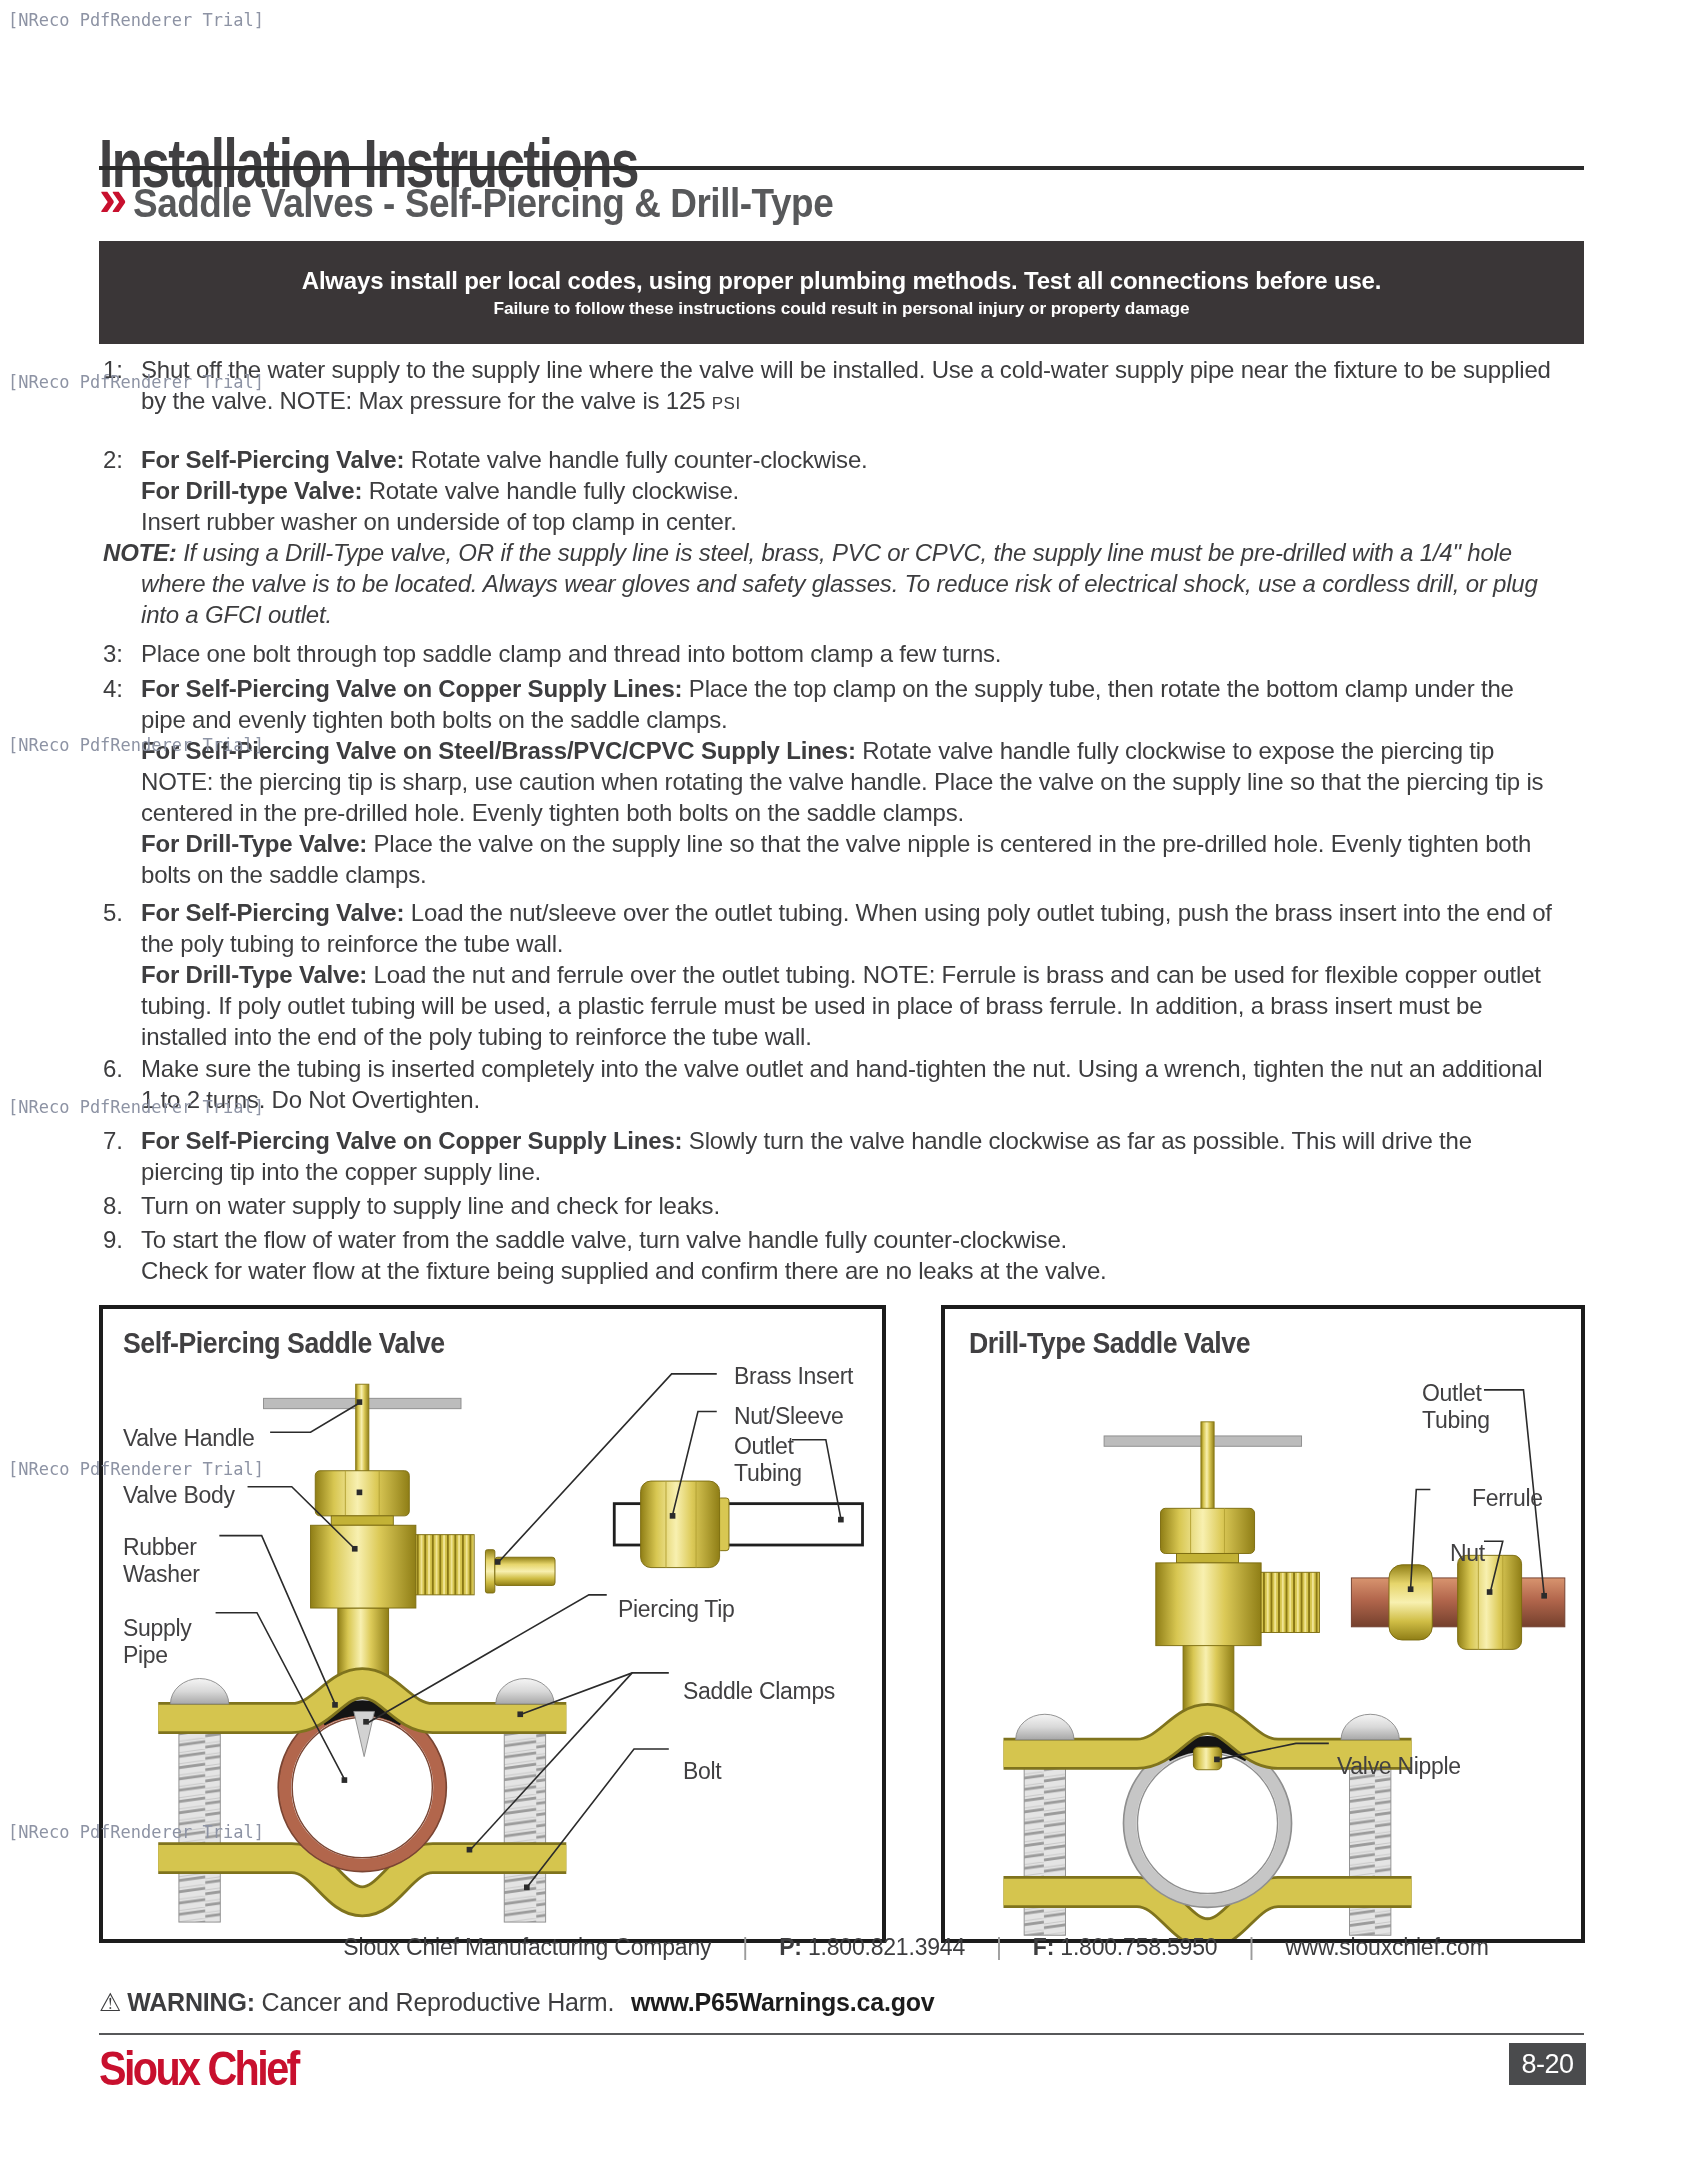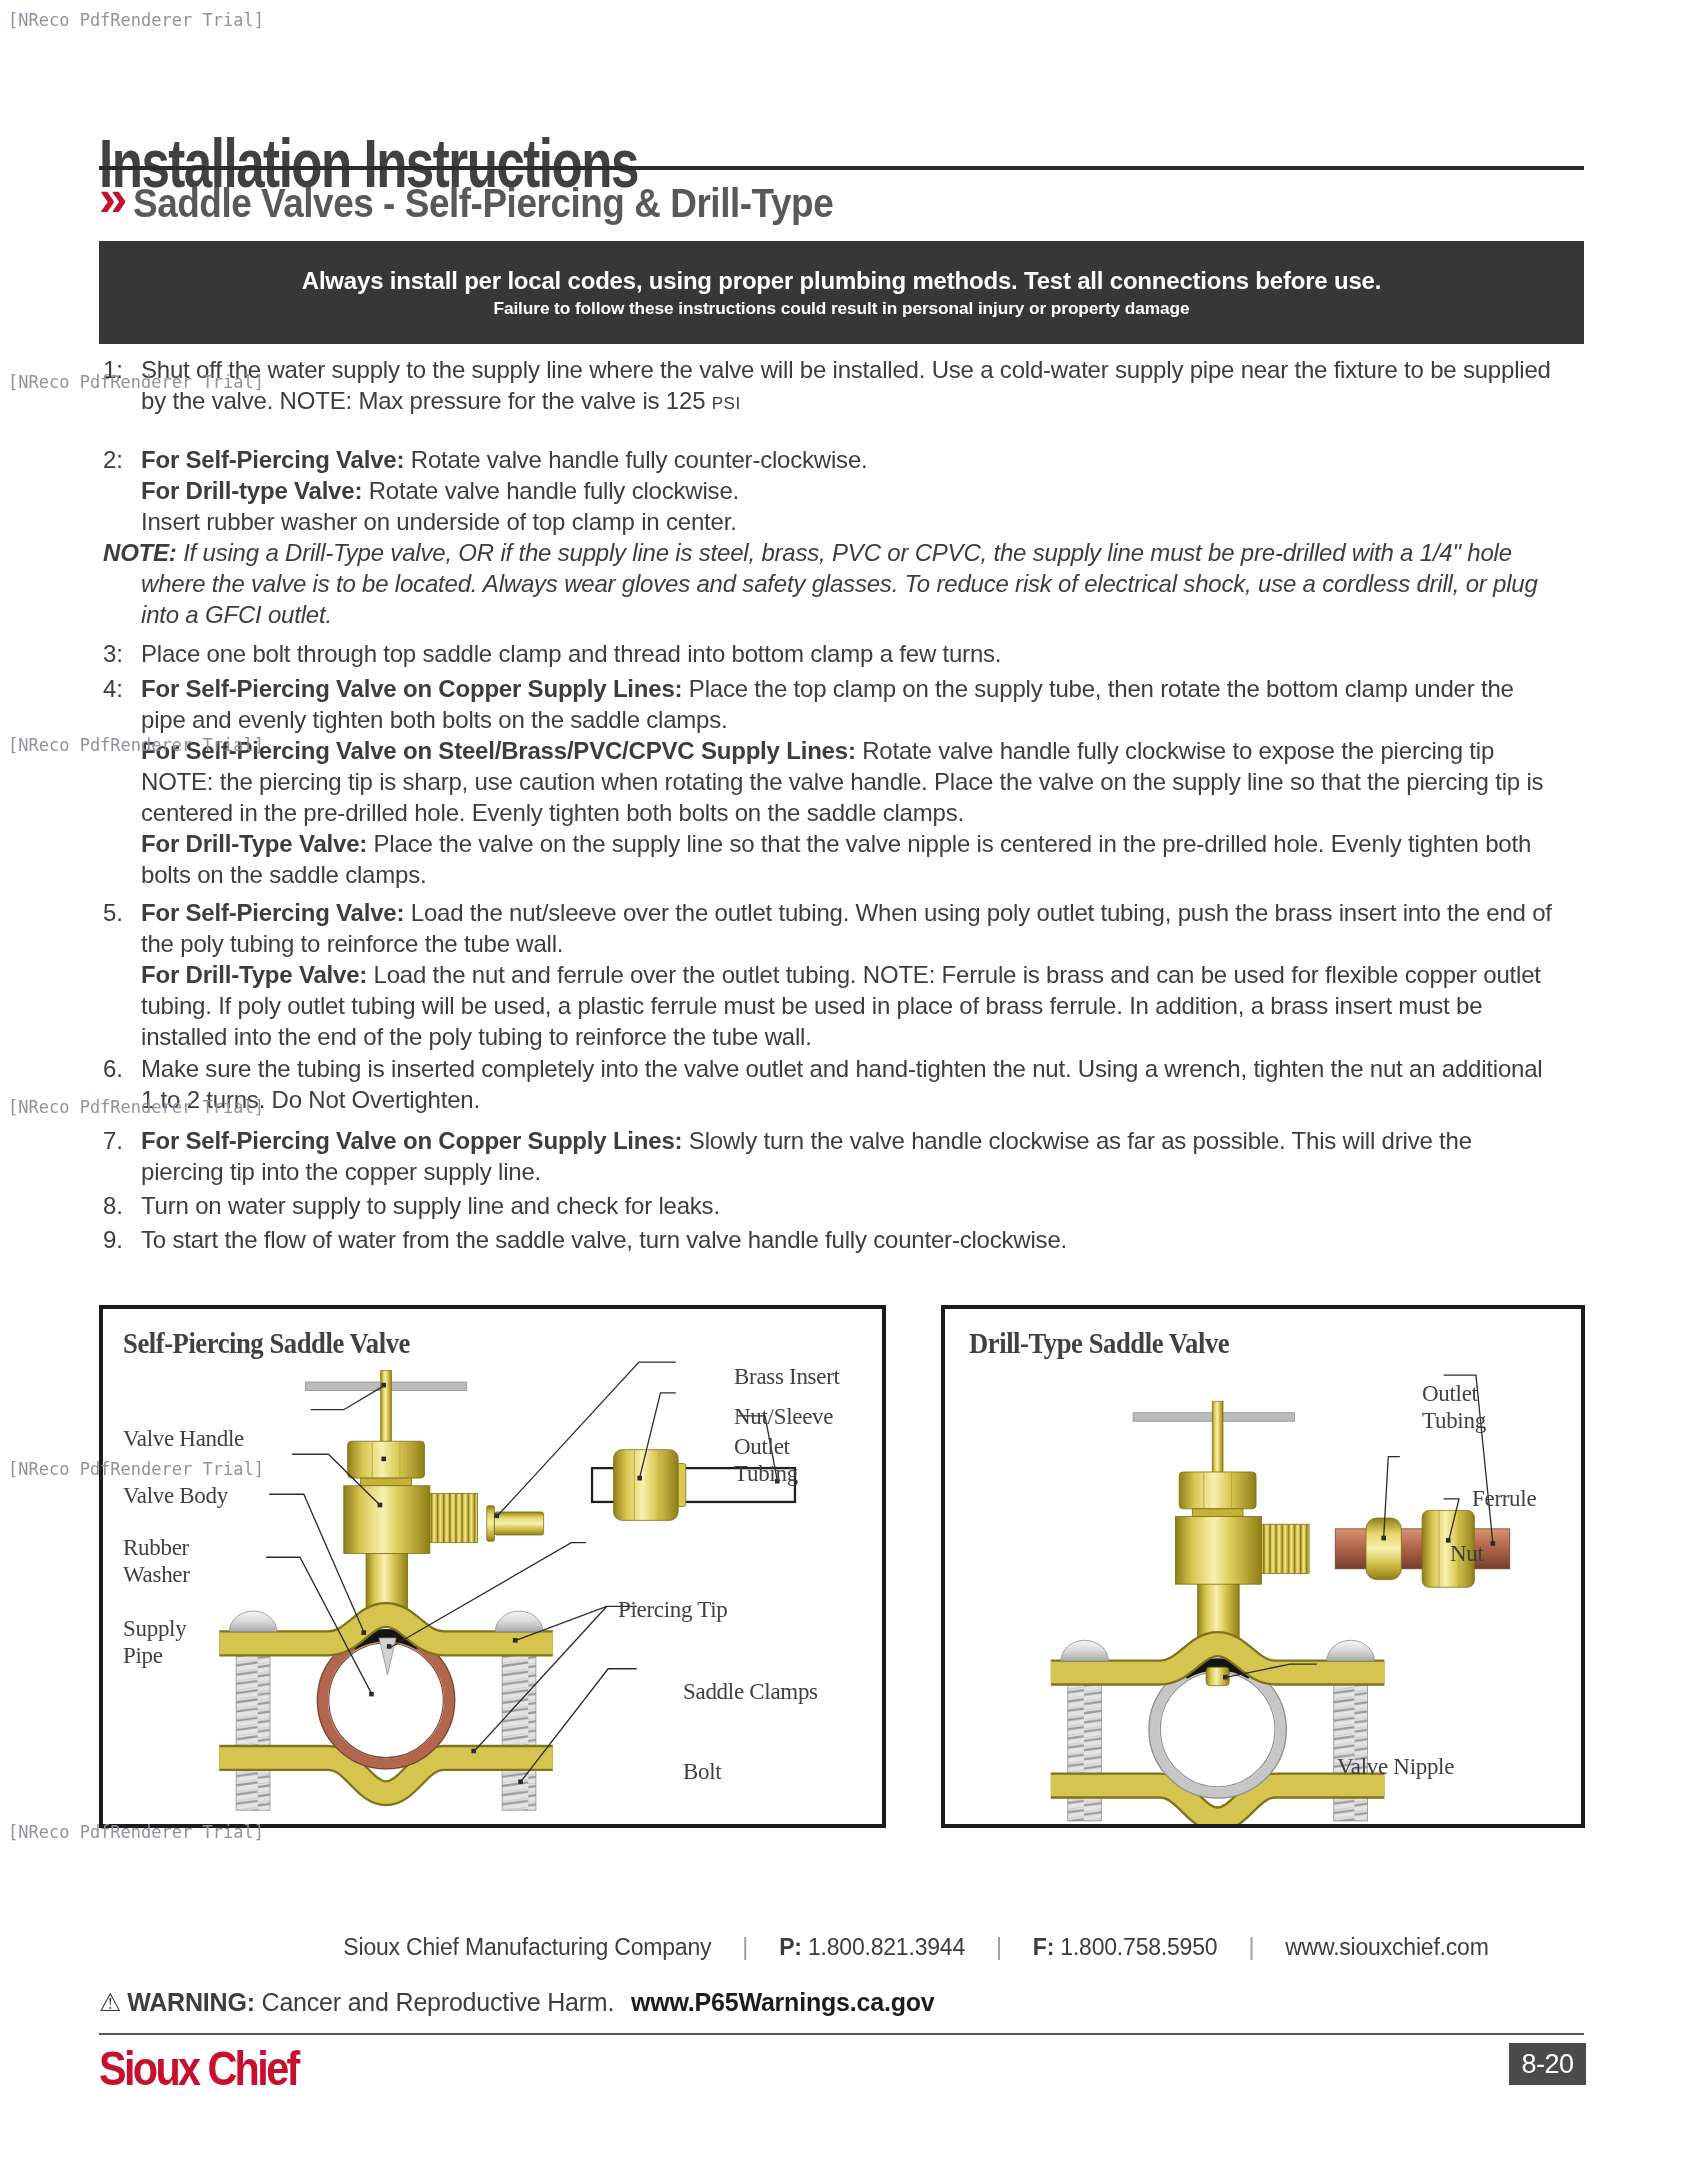--- a/index.html
+++ b/index.html
@@ -30,21 +30,21 @@
   .banner .b1{font-size:24px;font-weight:bold;letter-spacing:-0.2px;}
   .banner .b3{font-size:17.3px;font-weight:bold;letter-spacing:-0.1px;margin-top:2px;}
   .step{position:absolute;left:103px;width:1451px;font-size:24px;line-height:31px;letter-spacing:-0.2px;color:#3d3d3f;}
   .step .num{position:absolute;left:0;top:0;}
   .step .body{margin-left:38px;}
   .step p{margin:0;}
   b{font-weight:bold;}
   .psi{font-size:17px;letter-spacing:0.5px;}
   .noteblock{position:absolute;left:103px;width:1451px;font-size:24px;line-height:31px;letter-spacing:-0.2px;}
   .noteblock .body{margin-left:38px;text-indent:-38px;font-style:italic;}
-  .fig{position:absolute;top:1305px;height:523px;border:4px solid #1c1c1c;background:#fff;box-sizing:border-box;font-family:Liberation Serif, serif;}
+  .fig{position:absolute;top:1305px;height:638px;border:4px solid #1c1c1c;background:#fff;box-sizing:border-box;}
   #fig-left{left:99px;width:787px;}
   #fig-right{left:941px;width:644px;}
   .fig svg{position:absolute;left:0;top:0;width:100%;height:100%;}
   .fig-title{
     position:absolute;left:20px;top:18px;margin:0;font-size:29px;font-weight:bold;color:#414042;
     letter-spacing:-0.5px;transform:scaleX(0.92);transform-origin:left top;white-space:nowrap;z-index:3;
   }
   .flabel{position:absolute;font-size:23px;line-height:27px;color:#414042;letter-spacing:-0.3px;z-index:3;}
   .ld{stroke:#2b2b2b;stroke-width:1.7;fill:none;}
   .ldot{fill:#2b2b2b;}
@@ -189,20 +189,21 @@
   <span class="num">8.</span>
   <div class="body">
       <p><span>Turn on water supply to supply line and check for leaks.</span></p>
     </div>
 </div>
 
 <div class="step" style="top:1224px">
   <span class="num">9.</span>
   <div class="body">
     <p><span>To start the flow of water from the saddle valve, turn valve handle fully counter-clockwise.</span></p>
+    <p><span>Check for water flow at the fixture being supplied and confirm there are no leaks at the valve.</span></p>
   </div>
 </div>
 
 <div class="fig" id="fig-left">
   <h3 class="fig-title">Self-Piercing Saddle Valve</h3>
   <svg viewBox="0 0 787 670">
 
     <rect x="60" y="440" width="44" height="212" fill="url(#pThreadB)" stroke="#8f8f8f"></rect>
     <rect x="406" y="440" width="44" height="212" fill="url(#pThreadB)" stroke="#8f8f8f"></rect>
 

